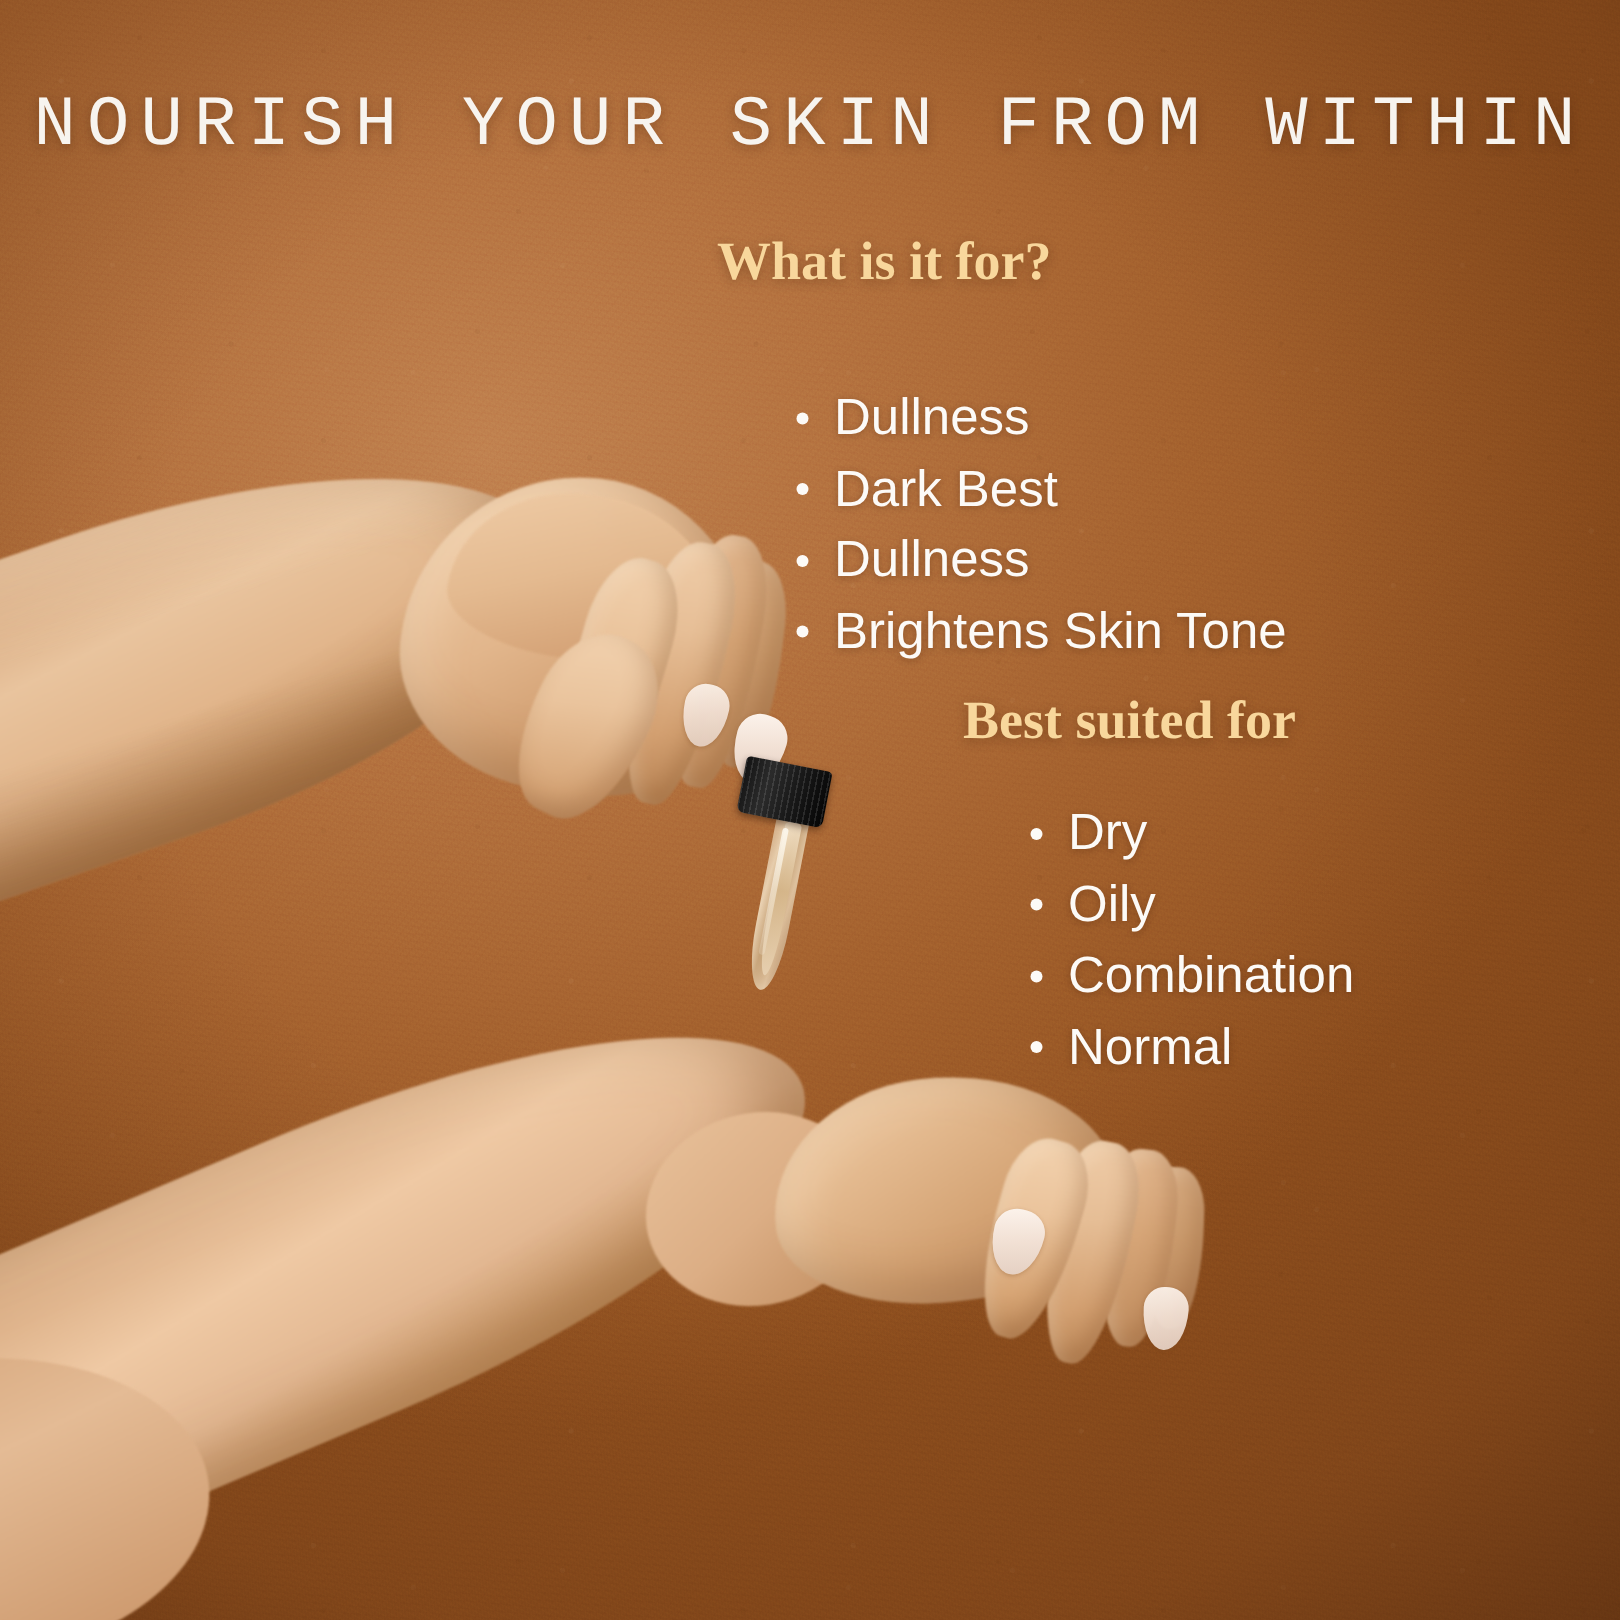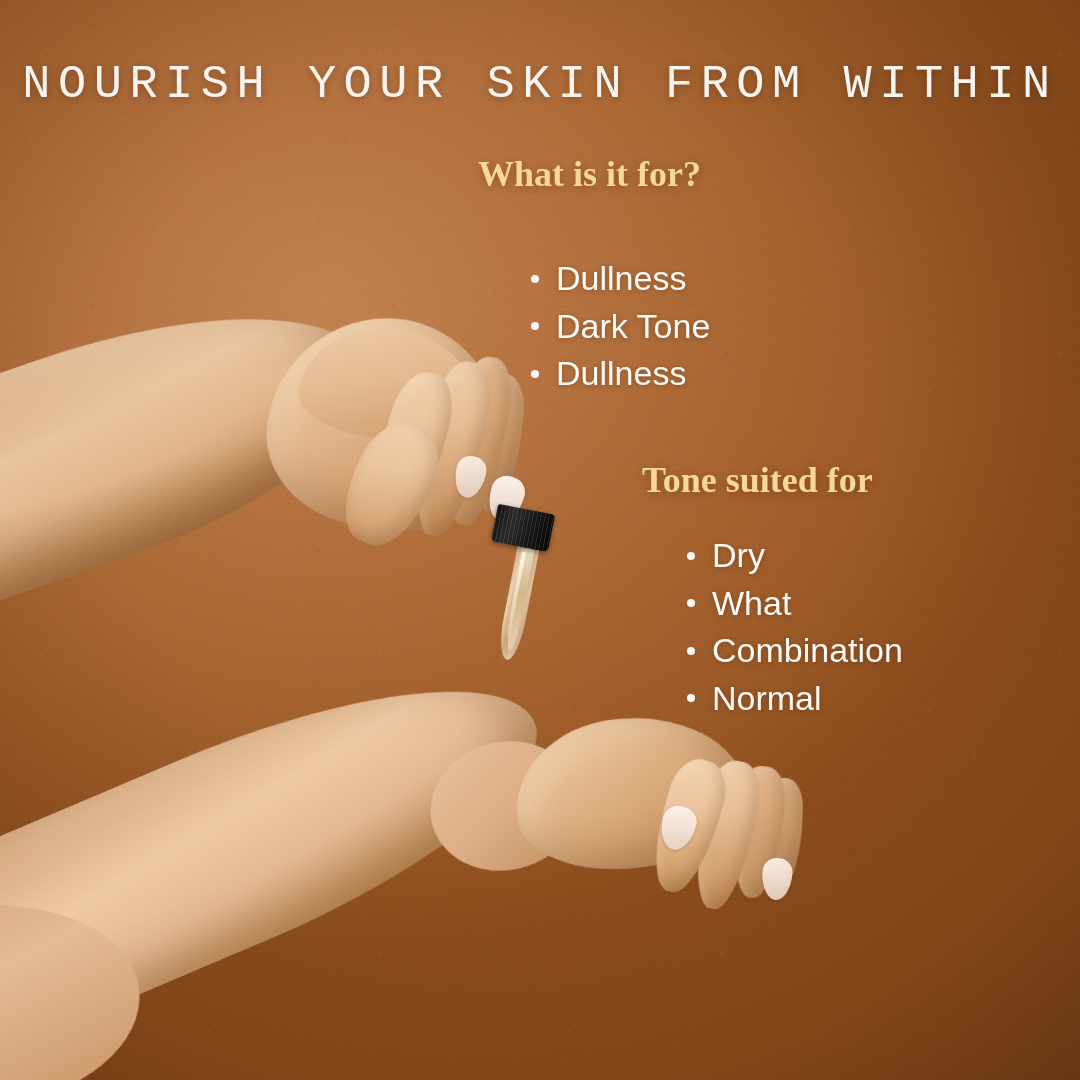--- a/index.html
+++ b/index.html
@@ -368,26 +368,27 @@
     <div id="nail-index-l" class="nail"></div>
     <div id="nail-middle-l" class="nail"></div>
   </div>
 
   <div class="headline">NOURISH YOUR SKIN FROM WITHIN</div>
 
   <div class="sec-heading" id="heading-what">What is it for?</div>
 
   <ul class="bullets" id="list-what">
     <li>Dullness</li>
-    <li>Dark Tone</li>
+    <li>Dark Best</li>
     <li>Dullness</li>
+    <li>Brightens Skin Tone</li>
   </ul>
 
-  <div class="sec-heading" id="heading-best">Tone suited for</div>
+  <div class="sec-heading" id="heading-best">Best suited for</div>
 
   <ul class="bullets" id="list-best">
     <li>Dry</li>
-    <li>What</li>
+    <li>Oily</li>
     <li>Combination</li>
     <li>Normal</li>
   </ul>
 
 </div>
 
 </body></html>

